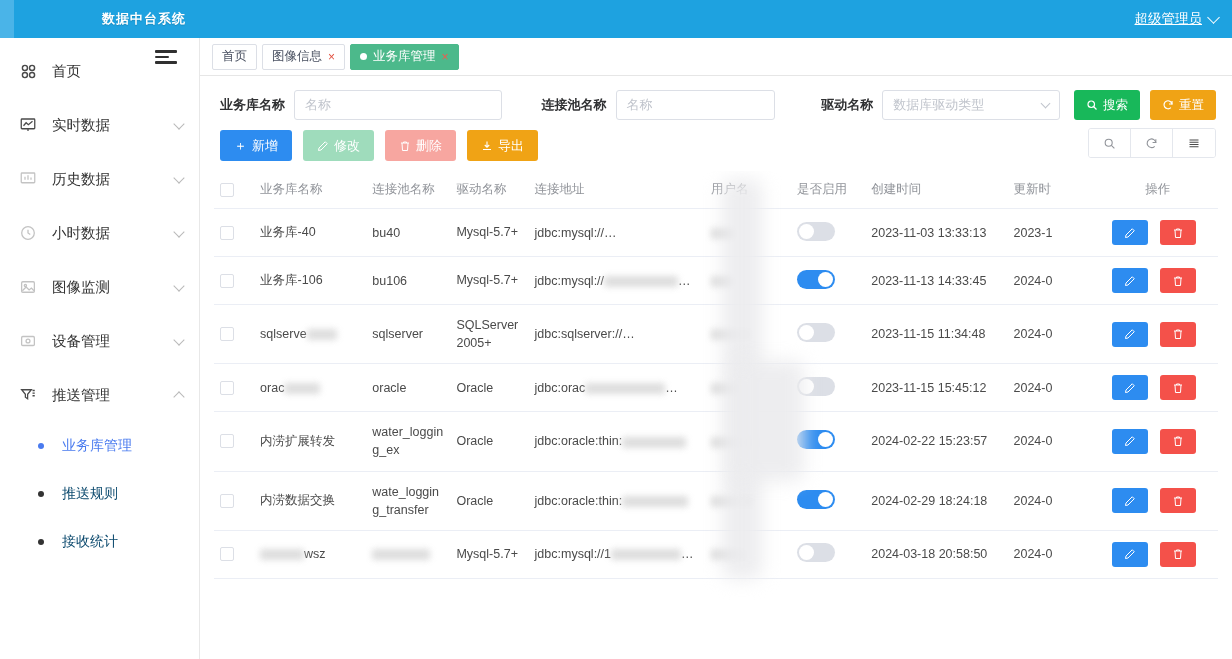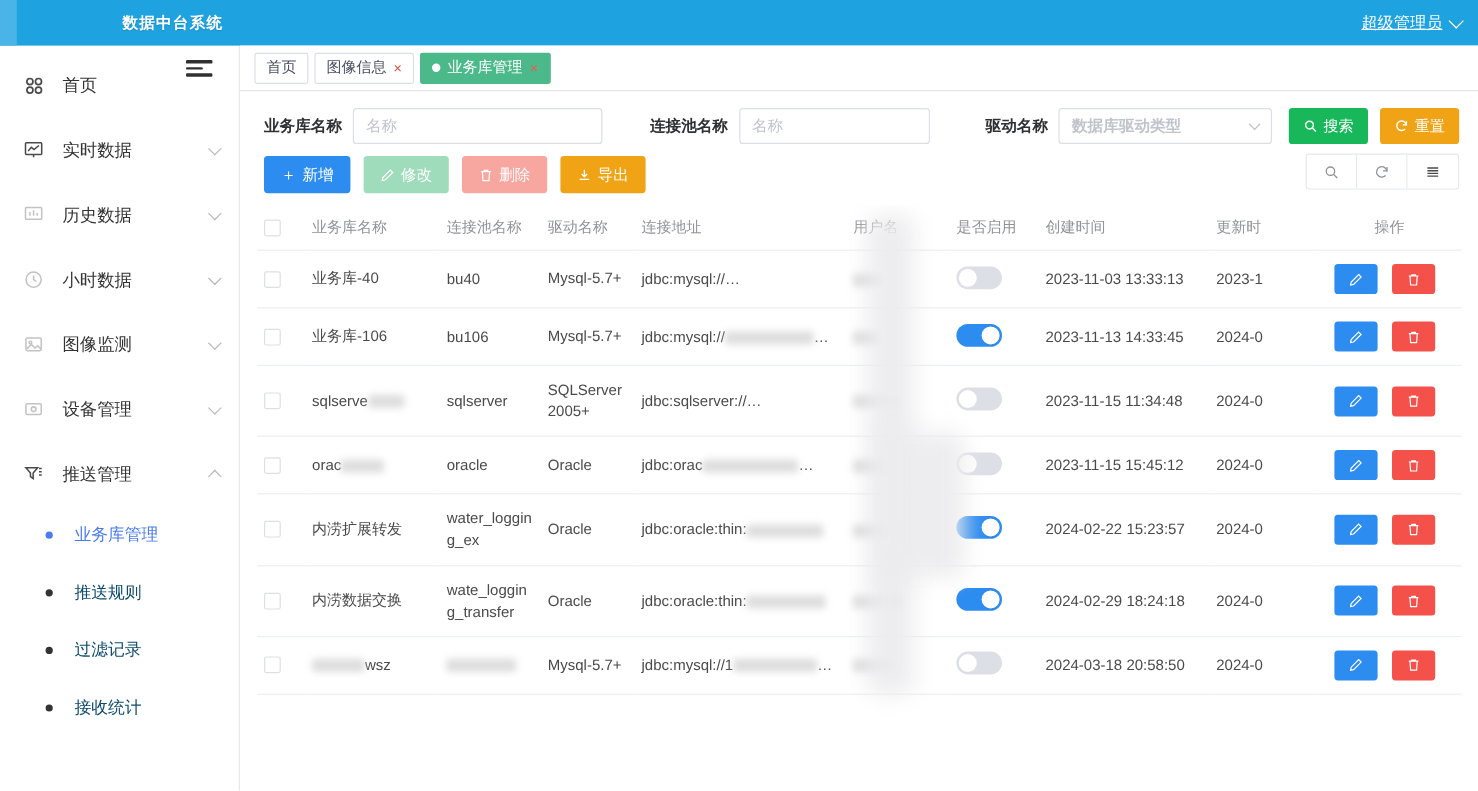--- a/index.html
+++ b/index.html
@@ -93,21 +93,21 @@
   .filters {
     display: flex; align-items: center; padding: 14px 2px 8px 6px; gap: 0; flex-wrap: nowrap;
   }
   .f-label { font-size: 13px; color: #303133; font-weight: bold; white-space: nowrap; margin-right: 9px; }
   .f-input {
     height: 30px; border: 1px solid #dcdfe6; border-radius: 3px; background: #fff;
     display: flex; align-items: center; padding: 0 10px; font-size: 13px; color: #c0c4cc;
   }
   .f-input.w1 { width: 208px; margin-right: 40px; }
   .f-input.w2 { width: 160px; margin-right: 46px; }
-  .f-select { width: 178px; justify-content: space-between; margin-right: 14px; font-weight: bold; }
+  .f-select { width: 178px; justify-content: space-between; margin-right: 14px; }
   .f-select .chevd {
     width: 7px; height: 7px; border-right: 1.3px solid #c0c4cc; border-bottom: 1.3px solid #c0c4cc;
     transform: rotate(45deg); margin-top: -4px;
   }
   .btn {
     height: 30px; border-radius: 3px; display: inline-flex; align-items: center; justify-content: center;
     gap: 5px; font-size: 12.5px; color: #fff; padding: 0 12px; cursor: pointer; border: none; white-space: nowrap;
   }
   .btn-search { background: #18B85A; margin-right: 10px; }
   .btn-reset  { background: #F0A315; }
@@ -273,24 +273,20 @@
         <span class="arrow up"></span>
       </div>
 
       <div class="sub-item active">
         <span class="dot"></span>
         <span>业务库管理</span>
       </div>
       <div class="sub-item">
         <span class="dot"></span>
         <span>推送规则</span>
-      </div>
-      <div class="sub-item">
-        <span class="dot"></span>
-        <span>过滤记录</span>
       </div>
       <div class="sub-item">
         <span class="dot"></span>
         <span>接收统计</span>
       </div>
     </div>
 
     <div class="main">
 
       <div class="tabbar">

